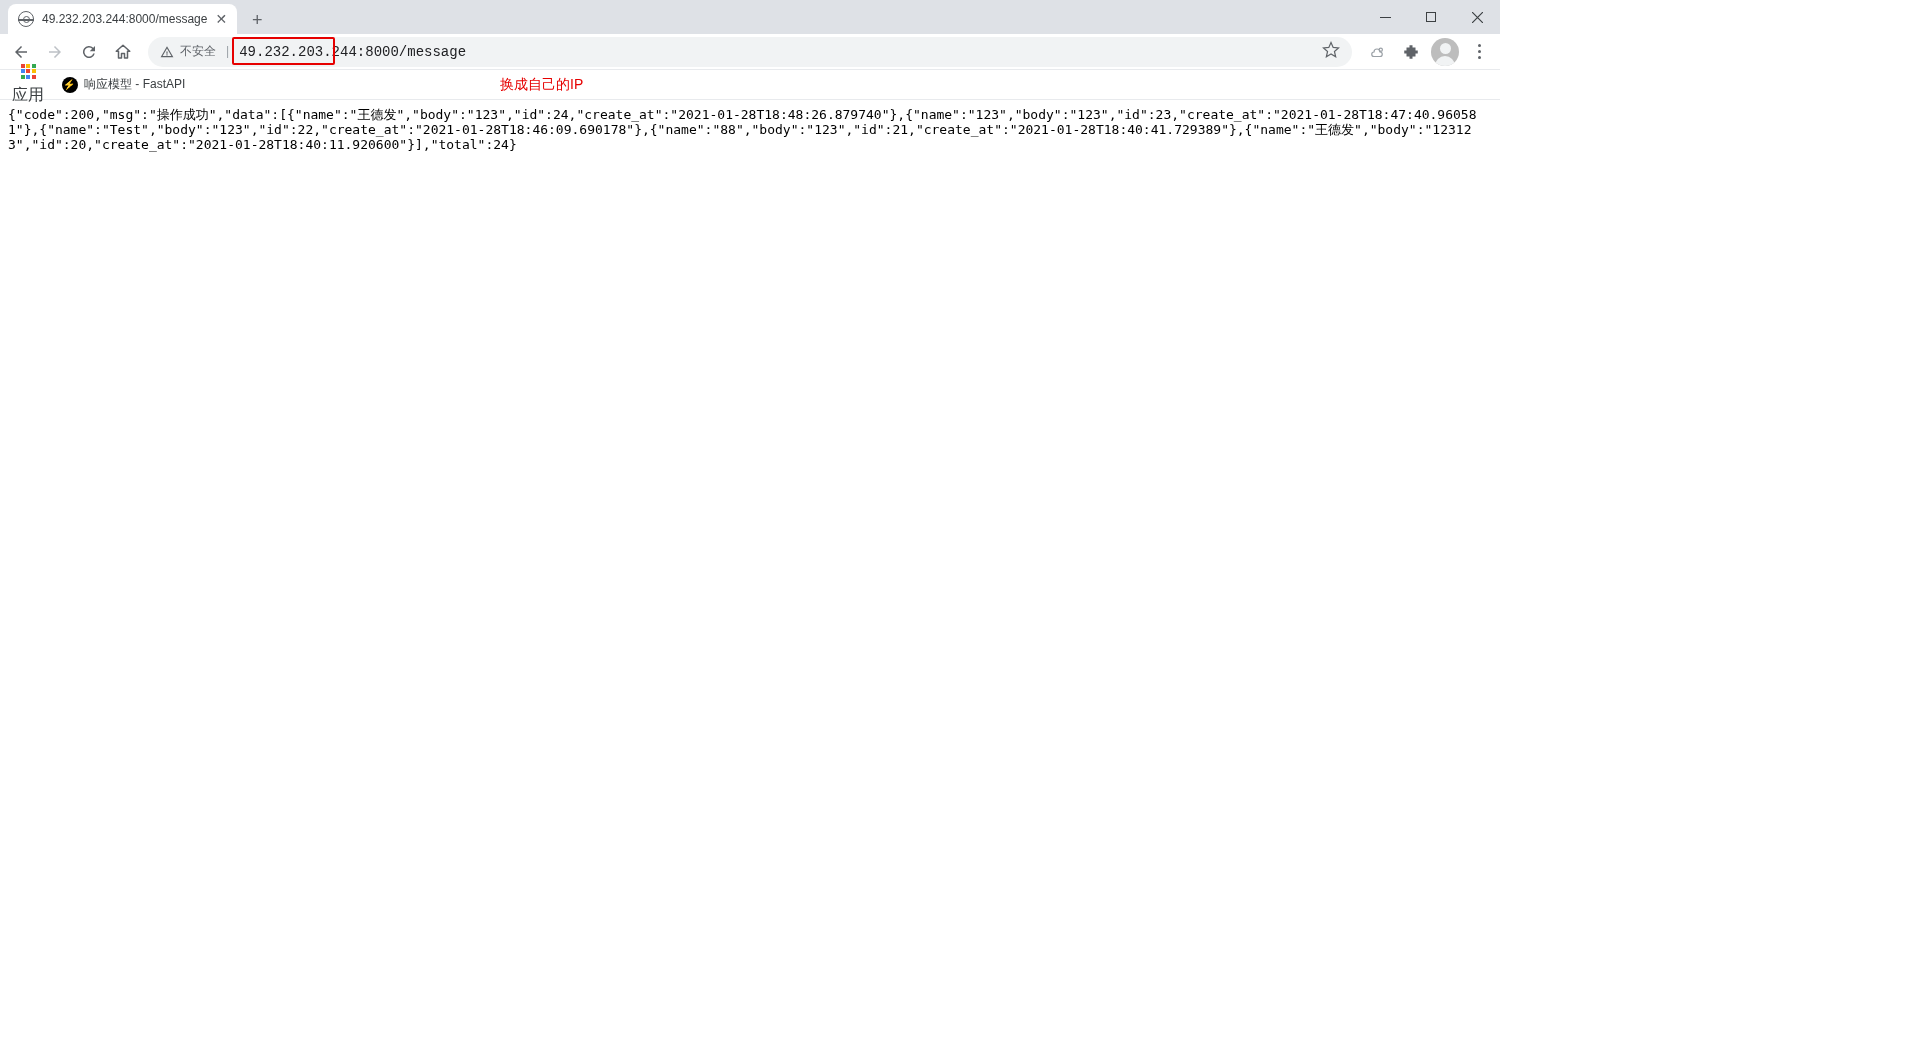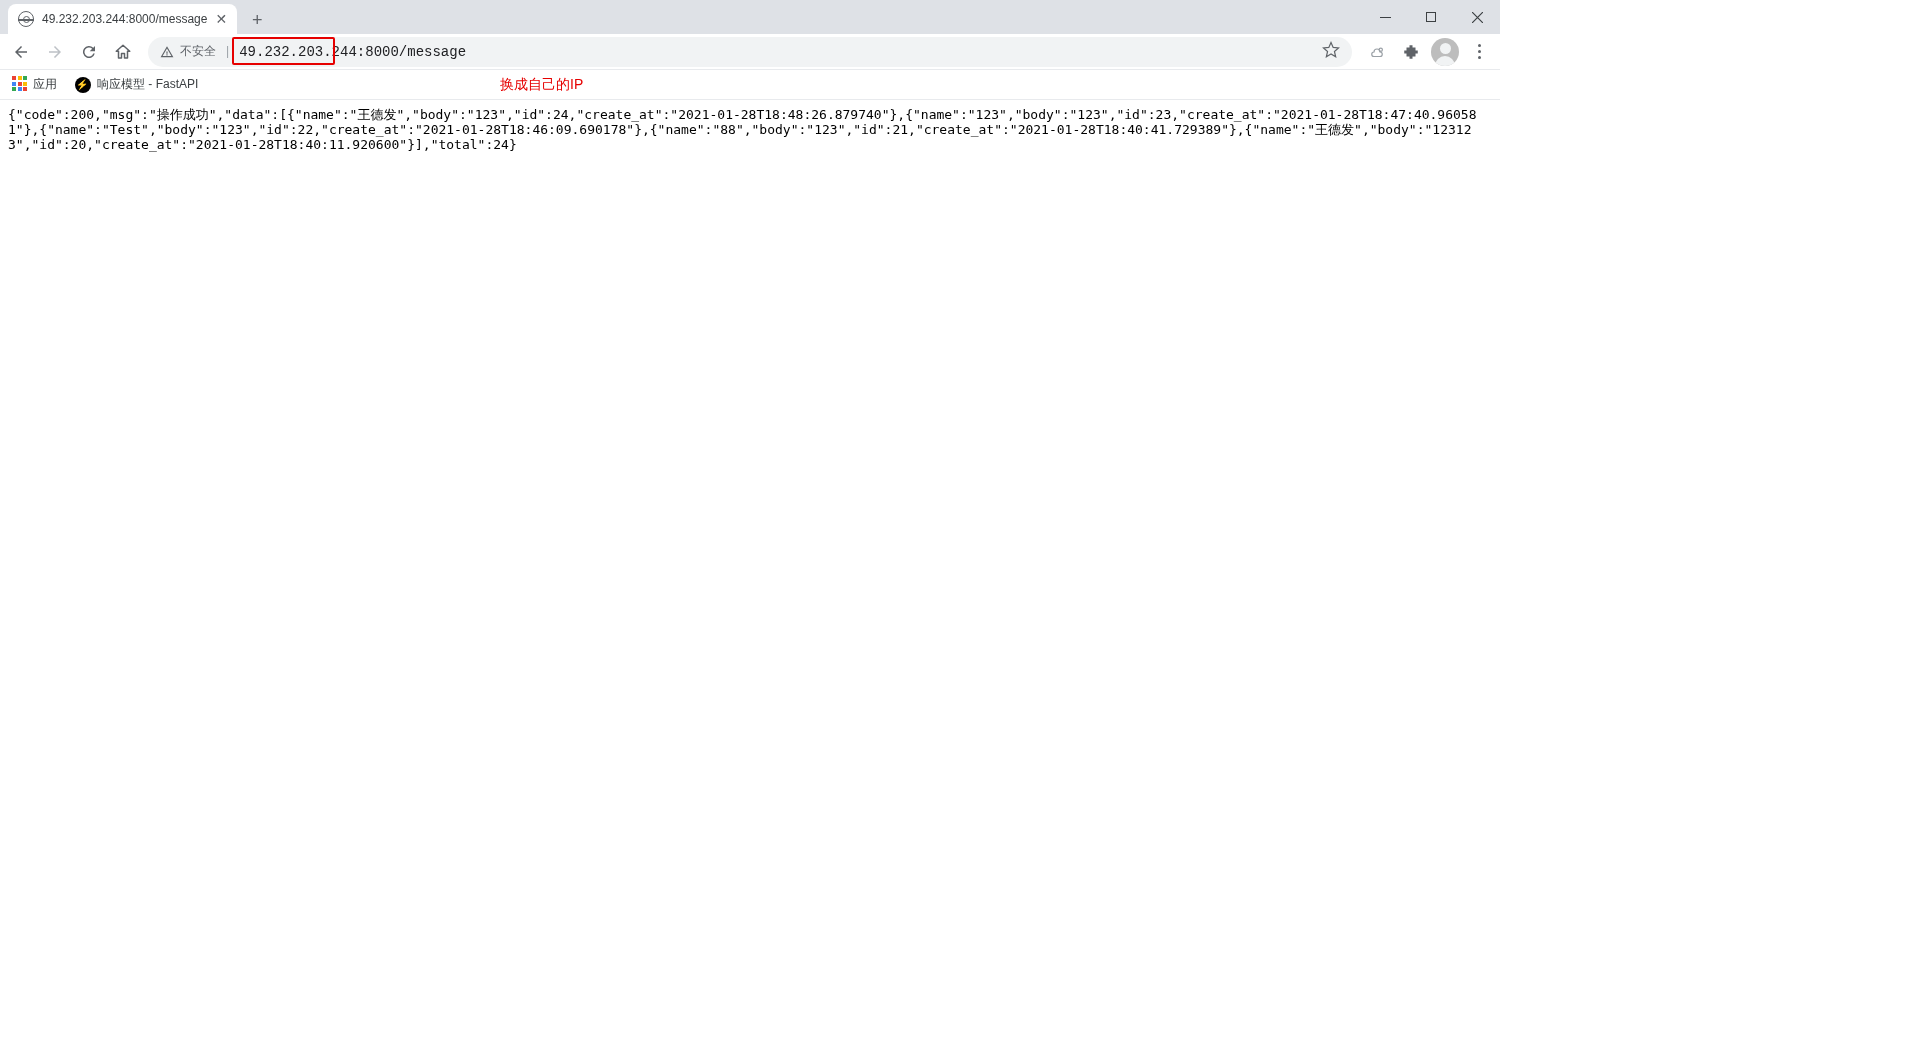--- a/index.html
+++ b/index.html
@@ -83,21 +83,21 @@
       height:28px;top:0px;pointer-events:none;
     }
     .star-icon{margin-left:auto;color:#5f6368;}
     .star-icon svg{width:18px;height:18px;}
     .ext-btn{width:30px;height:30px;display:flex;align-items:center;justify-content:center;color:#5f6368;cursor:pointer;}
     .avatar-wrap{position:relative;width:28px;height:28px;background:#bdbdbd;border-radius:50%;overflow:hidden;display:flex;justify-content:center;}
     .menu-dots{display:flex;flex-direction:column;gap:3px;align-items:center;justify-content:center;width:30px;height:30px;cursor:pointer;}
     .menu-dots span{width:3px;height:3px;background:#5f6368;border-radius:50%;}
     
     .bookmark-bar{height:30px;background:#fff;display:flex;align-items:center;padding:0 12px;gap:18px;border-bottom:1px solid #e8eaed;position:relative;}
-    .apps-btn{display:flex;gap:6px;color:#3c4043;font-size:12px;cursor:pointer;}
+    .apps-btn{display:flex;align-items:center;gap:6px;color:#3c4043;font-size:16px;cursor:pointer;flex-direction:column;}
     .apps-grid{display:grid;grid-template-columns:repeat(3,4px);grid-template-rows:repeat(3,4px);gap:1.5px;}
     .apps-grid span:nth-child(1){background:#ea4335;}
     .apps-grid span:nth-child(2){background:#fbbc04;}
     .apps-grid span:nth-child(3){background:#34a853;}
     .apps-grid span:nth-child(4){background:#4285f4;}
     .apps-grid span:nth-child(5){background:#ea4335;}
     .apps-grid span:nth-child(6){background:#fbbc04;}
     .apps-grid span:nth-child(7){background:#34a853;}
     .apps-grid span:nth-child(8){background:#4285f4;}
     .apps-grid span:nth-child(9){background:#ea4335;}

